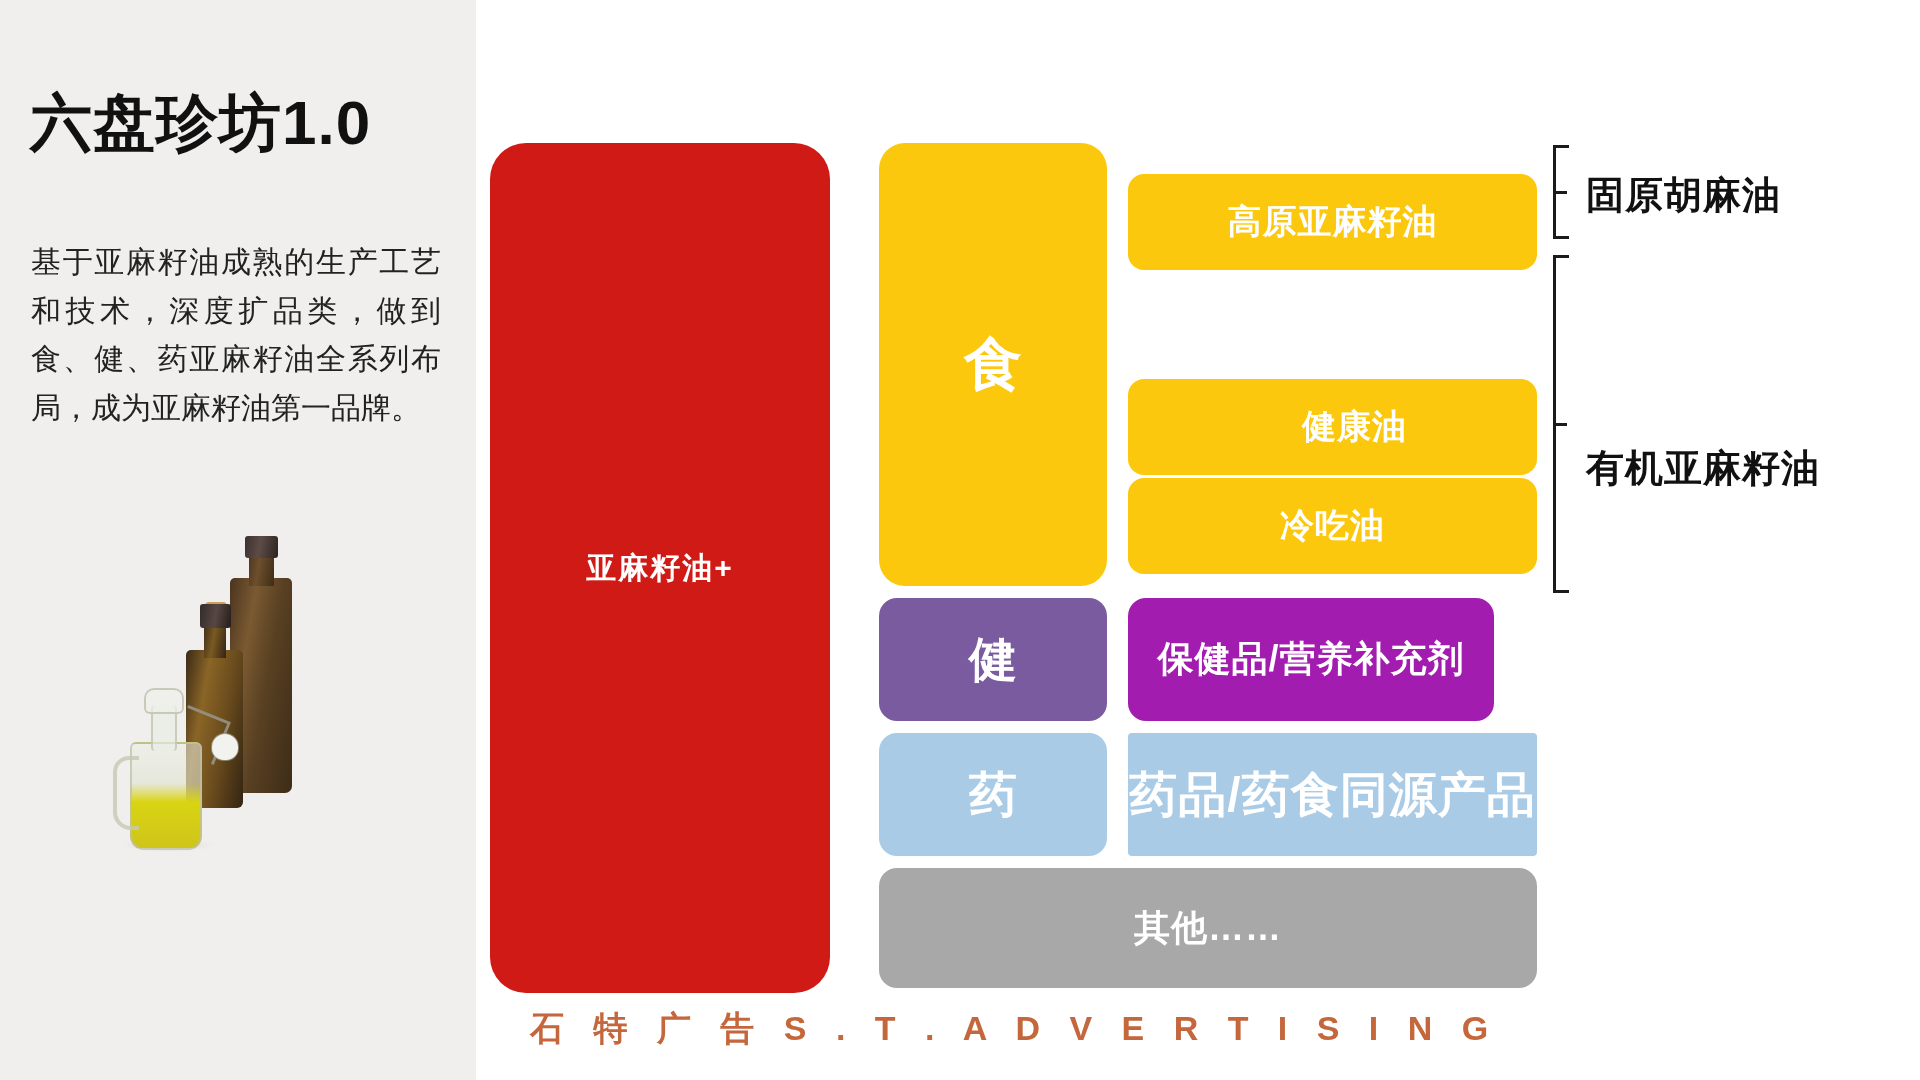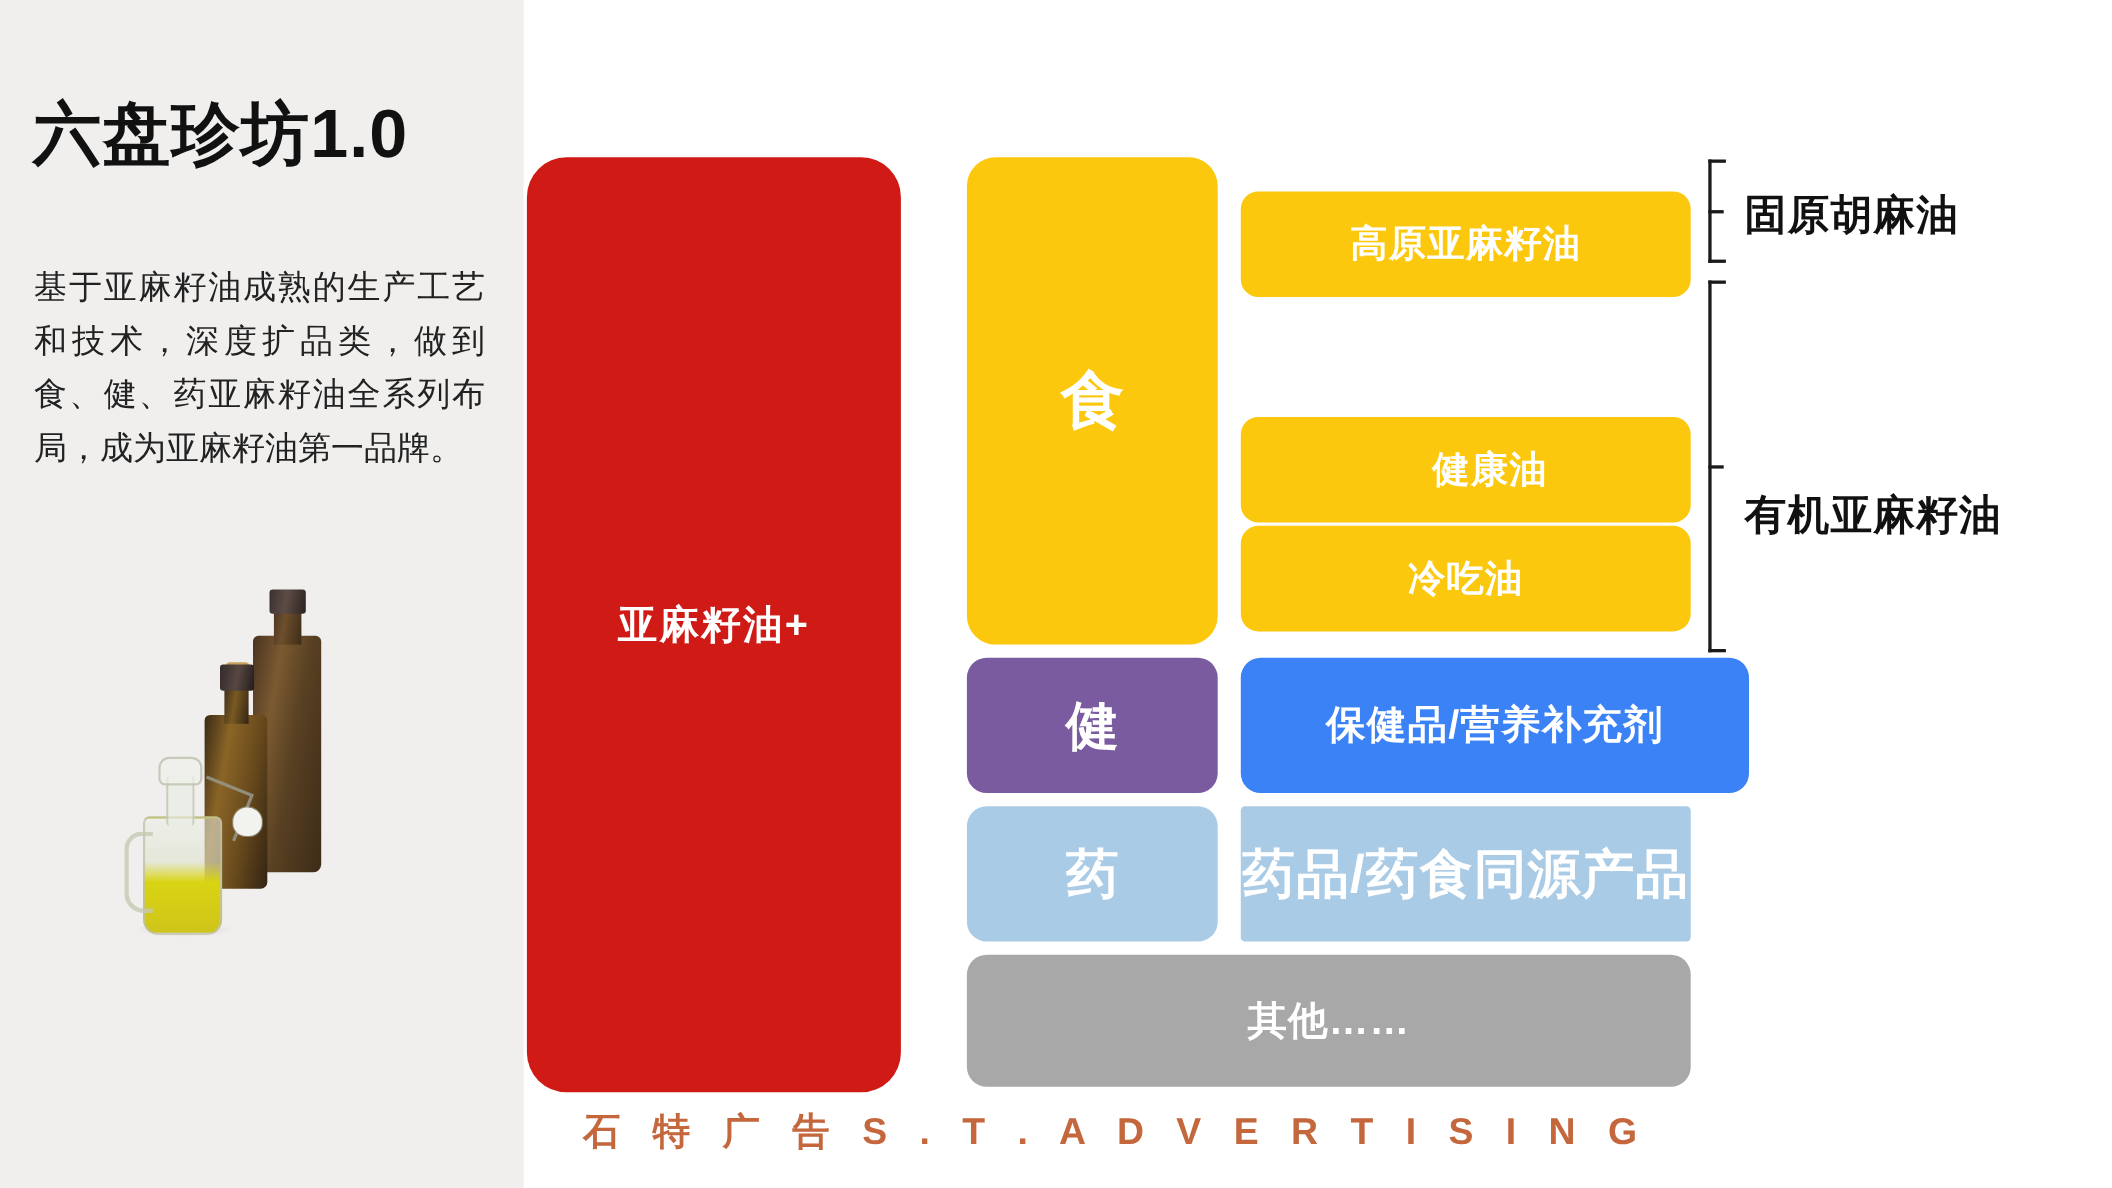--- a/index.html
+++ b/index.html
@@ -156,25 +156,25 @@
     display: flex;
     align-items: center;
     justify-content: center;
     color: #ffffff;
     font-weight: 700;
     box-sizing: border-box;
     text-align: center;
   }
 
   #node-root {
-    left: 479px; top: 143px;
+    left: 490px; top: 143px;
     width: 340px; height: 850px;
     background: #cf1a15;
     border-radius: 36px;
-    font-size: 36px;
+    font-size: 30px;
     letter-spacing: 2px;
   }
 
   #node-food {
     left: 879px; top: 143px;
     width: 228px; height: 443px;
     background: #fcc80d;
     border-radius: 26px;
     font-size: 58px;
   }
@@ -202,22 +202,22 @@
     font-size: 34px;
     letter-spacing: 1px;
   }
   #leaf-gaoyuan { top: 159px; margin-top: 15px; }
   #leaf-congming { top: 264px; }
   #leaf-jiankang { top: 379px; padding-left: 44px; }
   #leaf-lengchi  { top: 478px; }
 
   #leaf-health-detail {
     left: 1128px; top: 598px;
-    width: 462px; height: 123px;
-    background: #3b82f6;
+    width: 366px; height: 123px;
+    background: #a21caf;
     border-radius: 18px;
     font-size: 36px;
     letter-spacing: 1px;
   }
   #leaf-medicine-detail {
     left: 1128px; top: 733px;
     width: 409px; height: 123px;
     background: #a9cbe6;
     border-radius: 4px;
     font-size: 48px;

